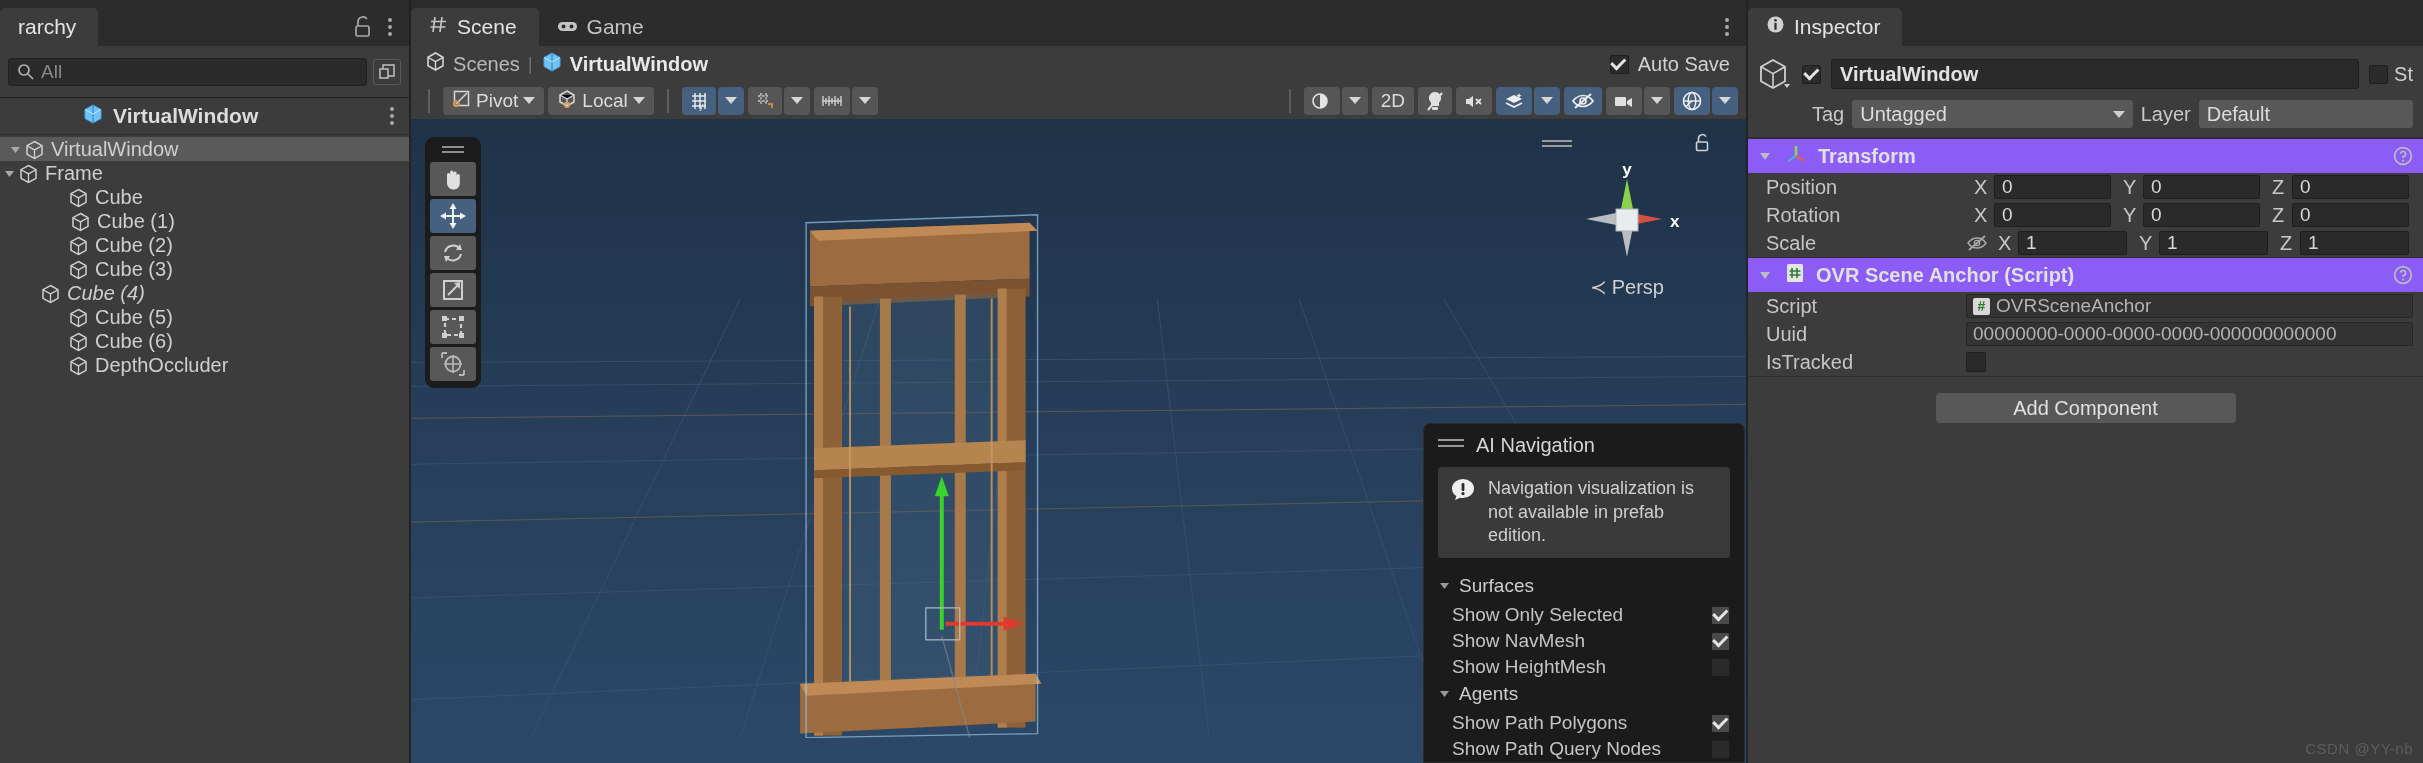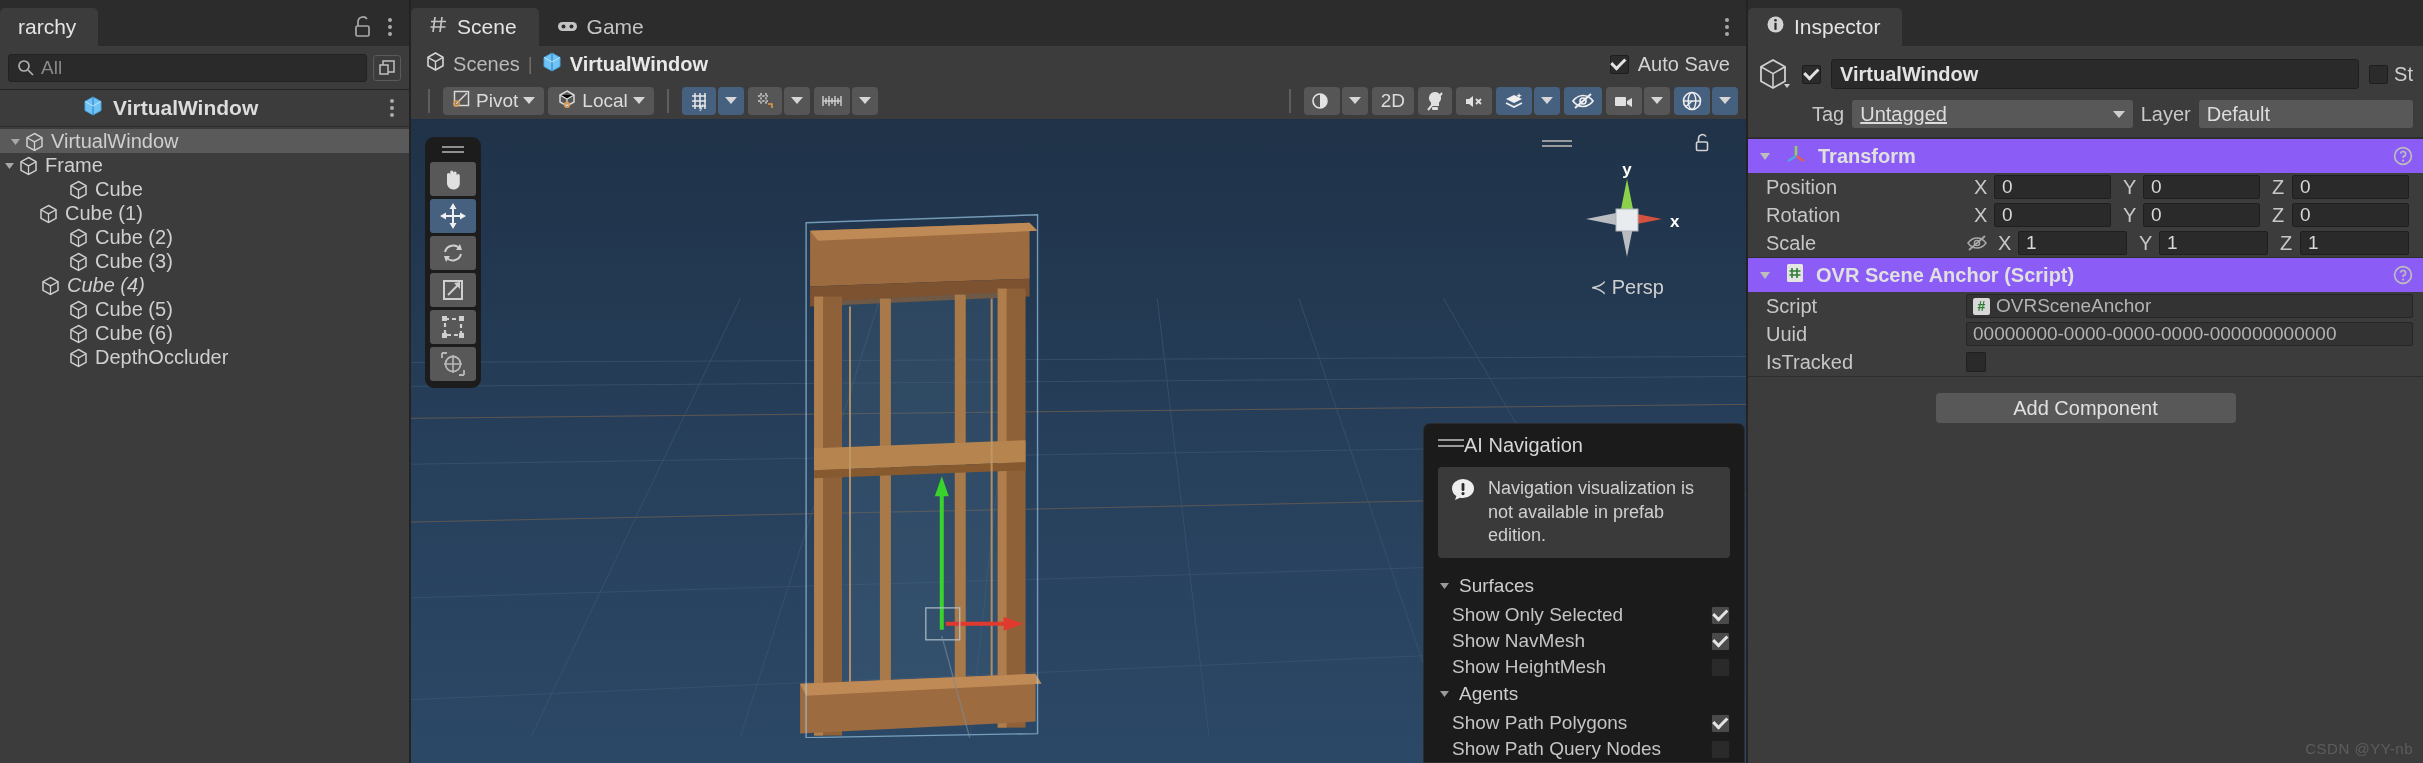--- a/index.html
+++ b/index.html
@@ -34,21 +34,21 @@
   .tab.active { background: #3c3c3c; color: #e4e4e4; margin-top: 47px; }
   .tabstrip-right {
     margin-left: auto; display: flex; align-items: center;
     gap: 14px; padding: 0 16px 8px 0;
   }
   .icon-btn { cursor: pointer; opacity: .82; display:flex; align-items:center; }
   .kebab { width: 6px; display: flex; flex-direction: column; gap: 3px; align-items: center; }
   .kebab i { width: 4px; height: 4px; border-radius: 50%; background: #c4c4c4; display: block; }
 
   .search-row {
-    height: 44px; background: #3c3c3c;
+    height: 52px; background: #3c3c3c;
     display: flex; align-items: center;
     padding: 0 8px; gap: 6px;
     border-bottom: 1px solid #232323;
   }
   .search-box {
     flex: 1; height: 28px; background: #2a2a2a;
     border: 1px solid #212121; border-radius: 3px;
     display: flex; align-items: center; gap: 6px; padding: 0 8px;
   }
   .search-box .ph { font-size: 19px; color: #8a8a8a; }
@@ -163,21 +163,21 @@
   .gizmo .glines i { display:block; height: 2px; background: #9a9a9a; margin-bottom: 3px; }
   .persp { text-align: center; font-size: 20px; color: #cfcfcf; margin-top: 4px; display:flex; align-items:center; justify-content:center; gap:5px;}
 
   
   .ai-nav {
     position: absolute; right: 1px; bottom: 0; width: 322px;
     background: #1b1b1b; border: 1px solid #2c2c2c;
     border-radius: 7px 7px 0 0; padding: 8px 0 0;
     font-size: 19px; color: #c8c8c8;
   }
-  .ai-hdr { display: flex; align-items: center; padding: 2px 14px 10px; }
+  .ai-hdr { display: flex; align-items: center; gap: 12px; padding: 2px 14px 10px; }
   .ai-hdr .glines { width: 26px; }
   .ai-hdr .glines i { display:block; height:2px; background:#9a9a9a; margin-bottom:4px; }
   .ai-title { font-size: 20px; color: #d6d6d6; }
   .ai-warn {
     margin: 0 14px 14px; background: #3a3a3a; border-radius: 4px;
     display: flex; align-items: flex-start; gap: 12px; padding: 10px 12px;
   }
   .warn-bubble { width: 26px; height: 26px; flex: none; }
   .ai-warn span { font-size: 18px; line-height: 1.32; color: #d0d0d0; }
   .ai-sec {
@@ -220,21 +220,21 @@
   }
   .static-box { display: flex; align-items: center; gap: 6px; font-size: 20px; color: #cfcfcf; }
   .insp-tag-row { display: flex; align-items: center; gap: 8px; margin-top: 7px; padding-left: 58px; }
   .fld-lbl { font-size: 20px; color: #c8c8c8; white-space: nowrap; }
   .dropdown {
     height: 28px; background: #585858; border-radius: 3px;
     display: flex; align-items: center; padding: 0 8px;
     font-size: 20px; color: #dcdcdc; position: relative; cursor: pointer;
   }
   .dropdown .caret { position: absolute; right: 8px; border-top-color:#cfcfcf; }
-  .dd-tag { width: 288px; text-decoration: underline; }
+  .dd-tag { width: 288px; }
   .dd-layer { width: 220px; }
 
   .comp {
     background: #3c3c3c; border-top: 1px solid #2e2e2e;
   }
   .comp-hdr {
     height: 34px; display: flex; align-items: center; gap: 10px;
     padding-left: 8px; background: #8b5cf6; cursor: pointer;
   }
   .comp-hdr .ctitle { font-size: 20px; font-weight: bold; color: #e0e0e0; }
@@ -359,21 +359,21 @@
           <span class="tree-label">Frame</span>
         </div>
         <div class="tree-row" style="padding-left: 50px;">
           <span class="tri"></span>
           <span class="cube-ico"><svg width="21" height="21" viewBox="0 0 21 21">
               <path d="M10.5 2.5l7.5 4.2v8.6l-7.5 4.2L3 15.3V6.7z" fill="none" stroke="#cfcfcf" stroke-width="1.5"></path>
               <path d="M3 6.7l7.5 4.2 7.5-4.2M10.5 10.9v8.6" fill="none" stroke="#cfcfcf" stroke-width="1.3"></path>
             </svg></span>
           <span class="tree-label">Cube</span>
         </div>
-        <div class="tree-row" style="padding-left: 20px;">
+        <div class="tree-row" style="padding-left: 52px;">
           <span class="tri"></span>
           <span class="cube-ico"><svg width="21" height="21" viewBox="0 0 21 21">
               <path d="M10.5 2.5l7.5 4.2v8.6l-7.5 4.2L3 15.3V6.7z" fill="none" stroke="#cfcfcf" stroke-width="1.5"></path>
               <path d="M3 6.7l7.5 4.2 7.5-4.2M10.5 10.9v8.6" fill="none" stroke="#cfcfcf" stroke-width="1.3"></path>
             </svg></span>
           <span class="tree-label">Cube (1)</span>
         </div>
         <div class="tree-row" style="padding-left: 50px;">
           <span class="tri"></span>
           <span class="cube-ico"><svg width="21" height="21" viewBox="0 0 21 21">

